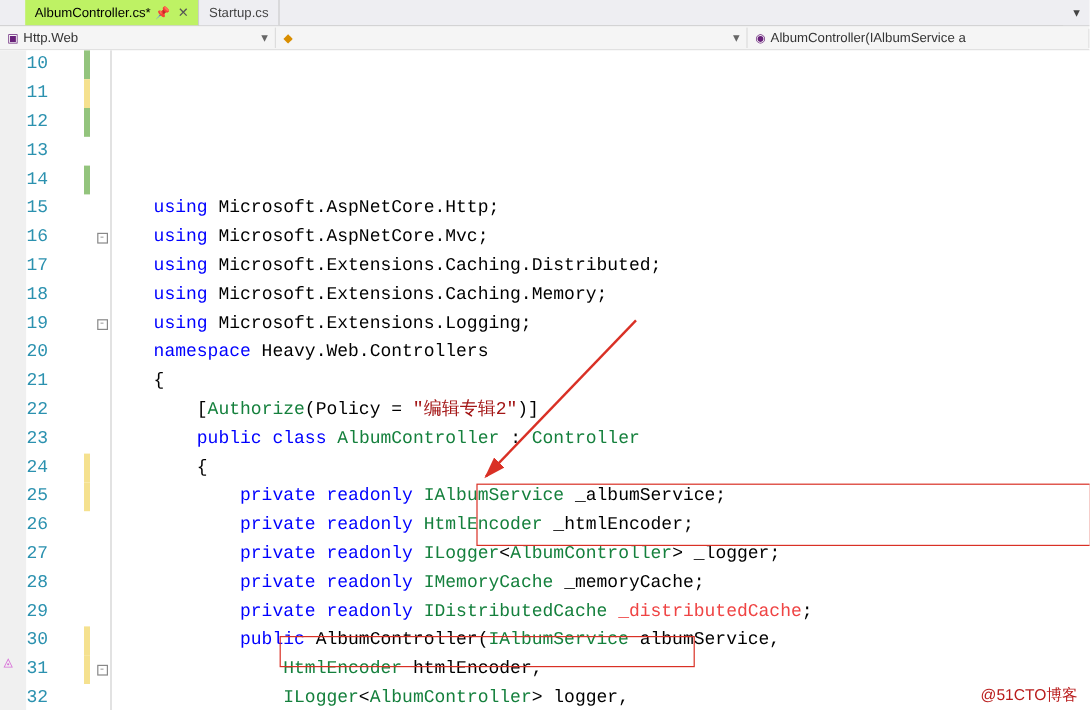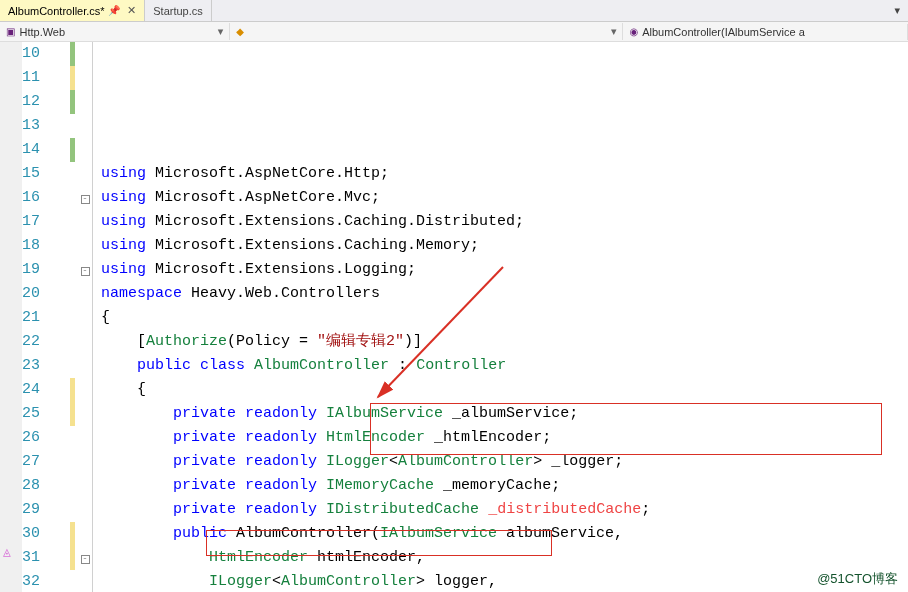--- a/index.html
+++ b/index.html
@@ -25,22 +25,23 @@
   padding: 2px 8px;
   display: flex;
   align-items: center;
   gap: 4px;
   background: #eeeef2;
   border-right: 1px solid #ccc;
   color: #444;
   cursor: pointer;
 }
 .tab.active {
-  background: #fef9c3;
+  background: #bef264;
   color: #000;
+  margin-left: 21px;
 }
 .tab .pin { color: #555; font-size: 10px; }
 .tab .close { color: #555; font-size: 11px; margin-left: 2px; }
 .nav-bar {
   height: 20px;
   background: #f5f5f5;
   border-bottom: 1px solid #ddd;
   display: flex;
   align-items: center;
   font-family: 'Segoe UI', sans-serif;
@@ -97,39 +98,40 @@
   background: #d0d0d0;
 }
 .code {
   flex: 1;
   padding-left: 8px;
   line-height: 24px;
   font-size: 15px;
   white-space: pre;
   position: relative;
   color: #000;
+  margin-left: 27px;
 }
 .kw { color: #0000ff; }
 .type { color: #15803d; }
 .str { color: #a31515; }
 .fade { color: #ef4444; }
 .red-box {
   position: absolute;
   border: 1px solid #d93025;
   pointer-events: none;
 }
 .arrow {
   position: absolute;
   pointer-events: none;
 }
 .watermark {
   position: absolute;
   bottom: 4px;
   right: 10px;
-  color: #14532d;
+  color: #b91c1c;
   font-family: 'Segoe UI', sans-serif;
   font-size: 13px;
 }
 .breakpoint-margin {
   width: 22px;
   background: #f0f0f0;
 }
 .bp-icon {
   position: absolute;
   left: 3px;

